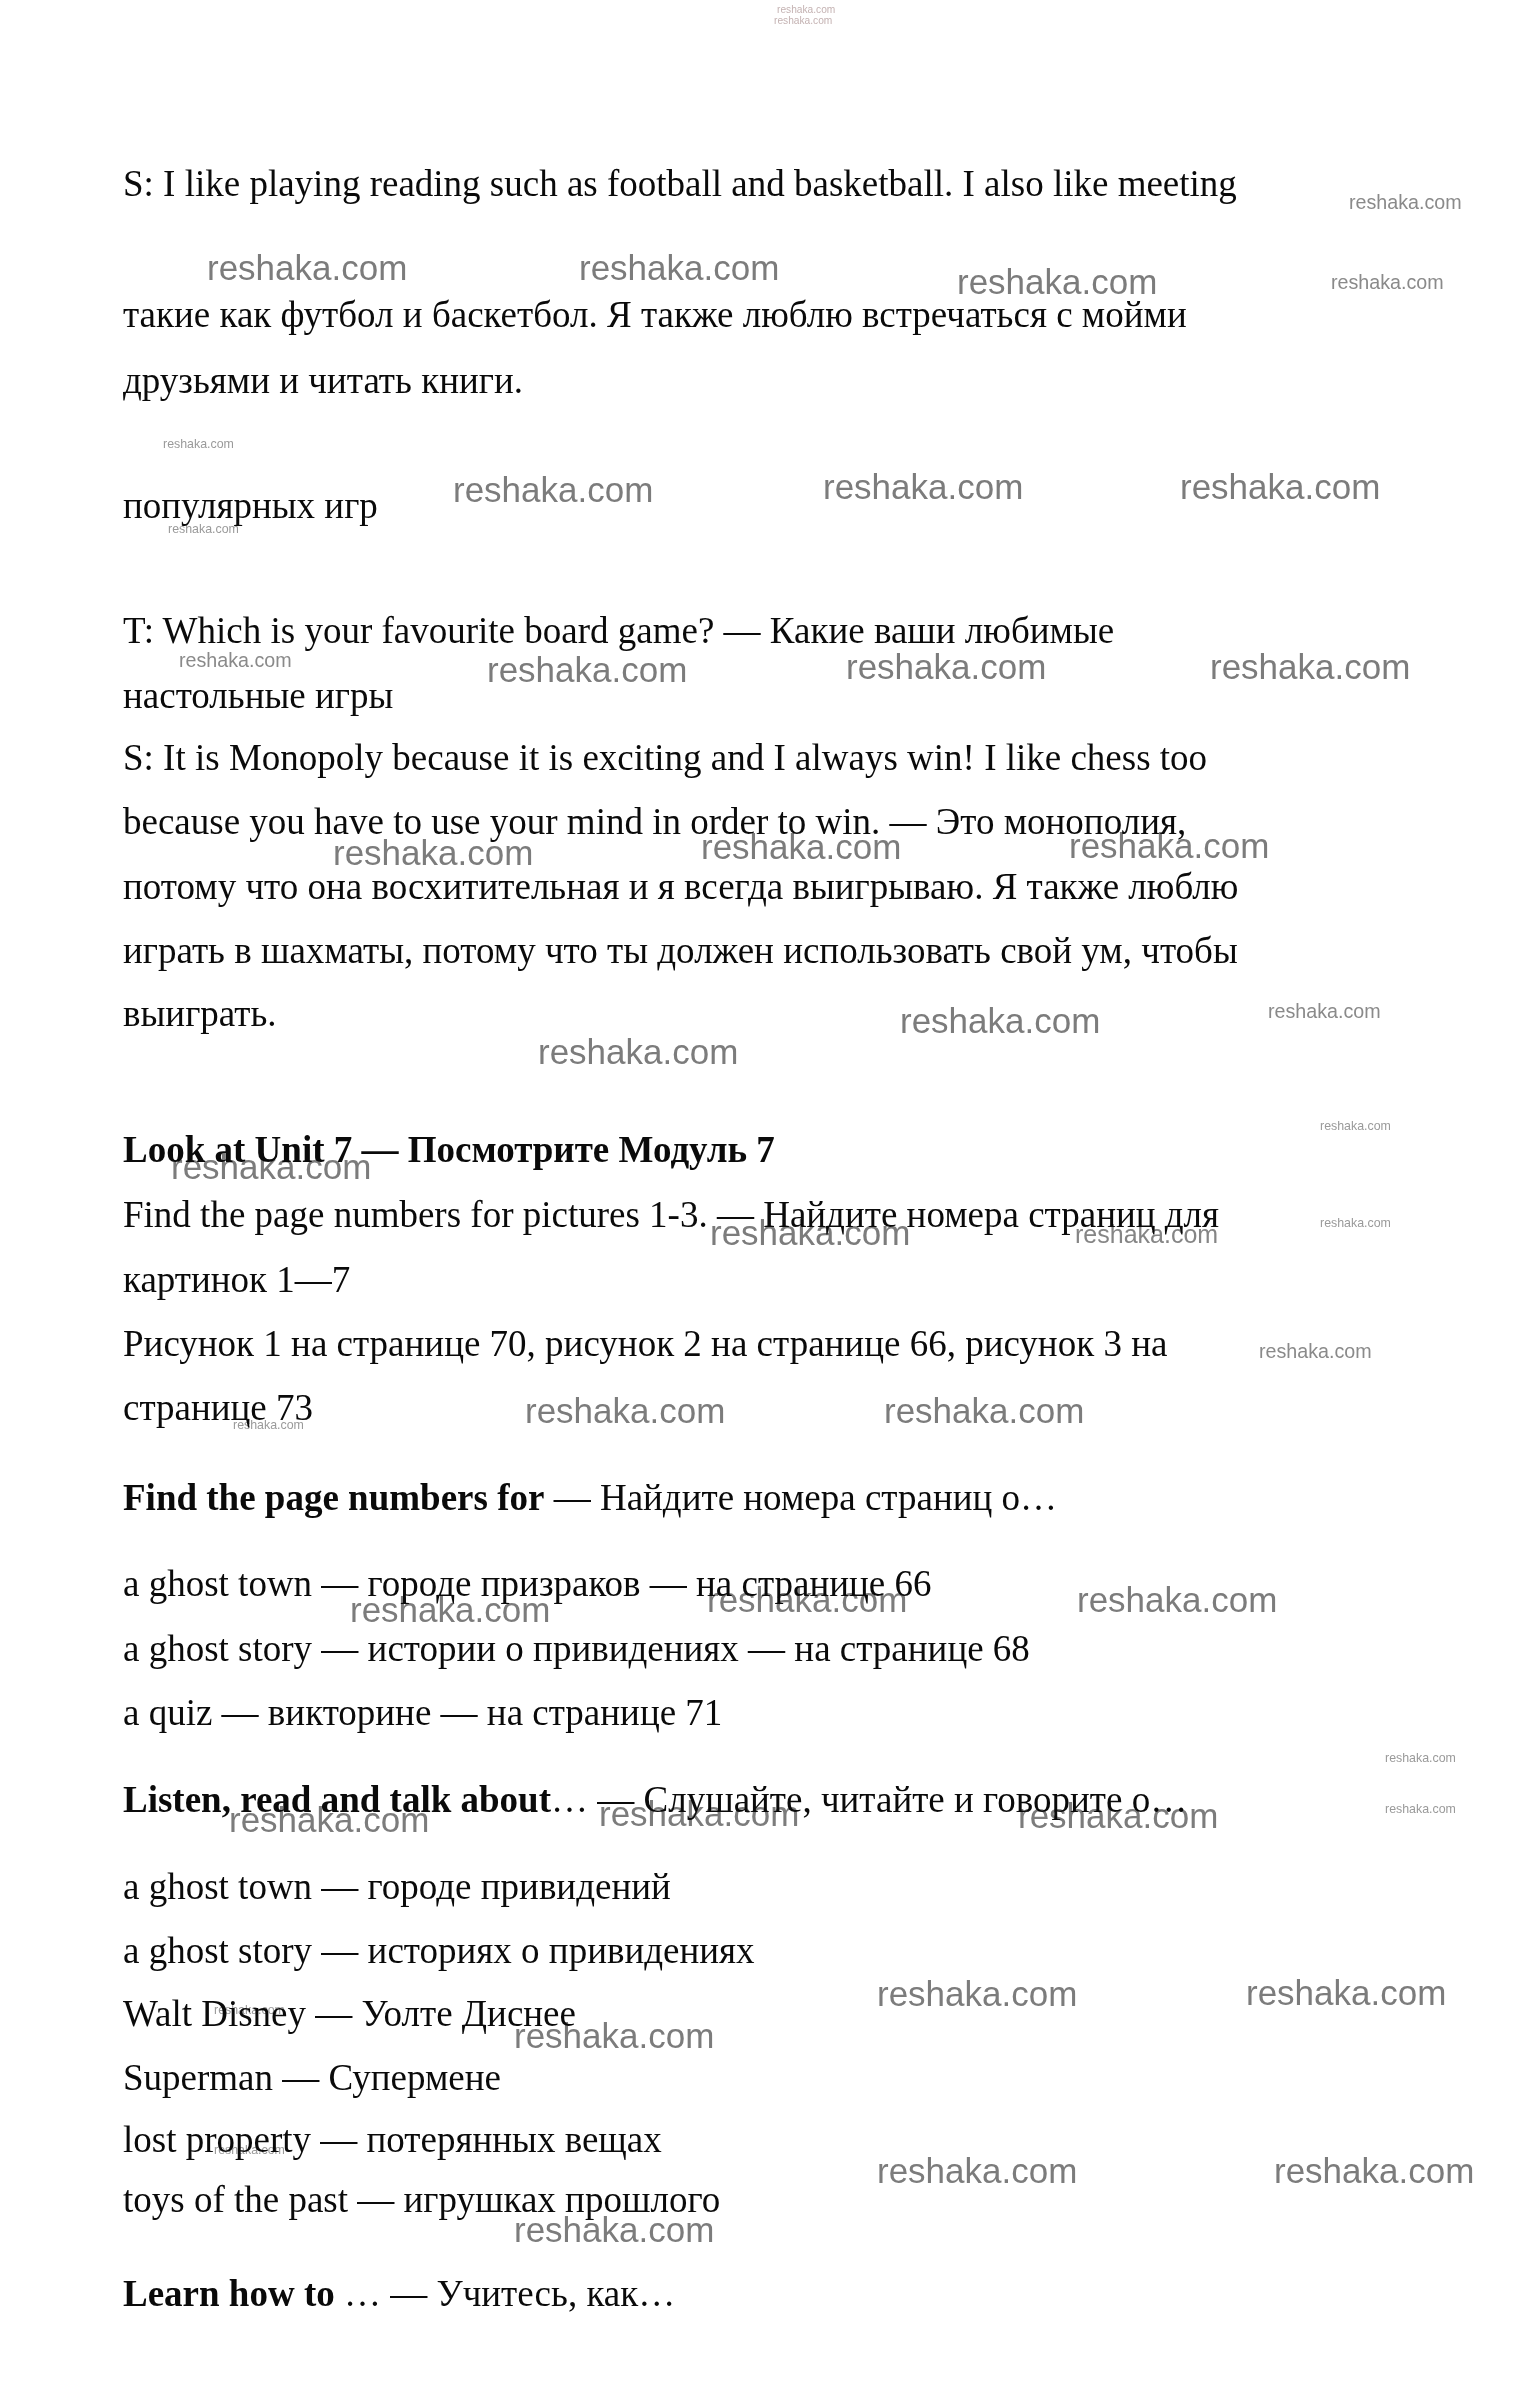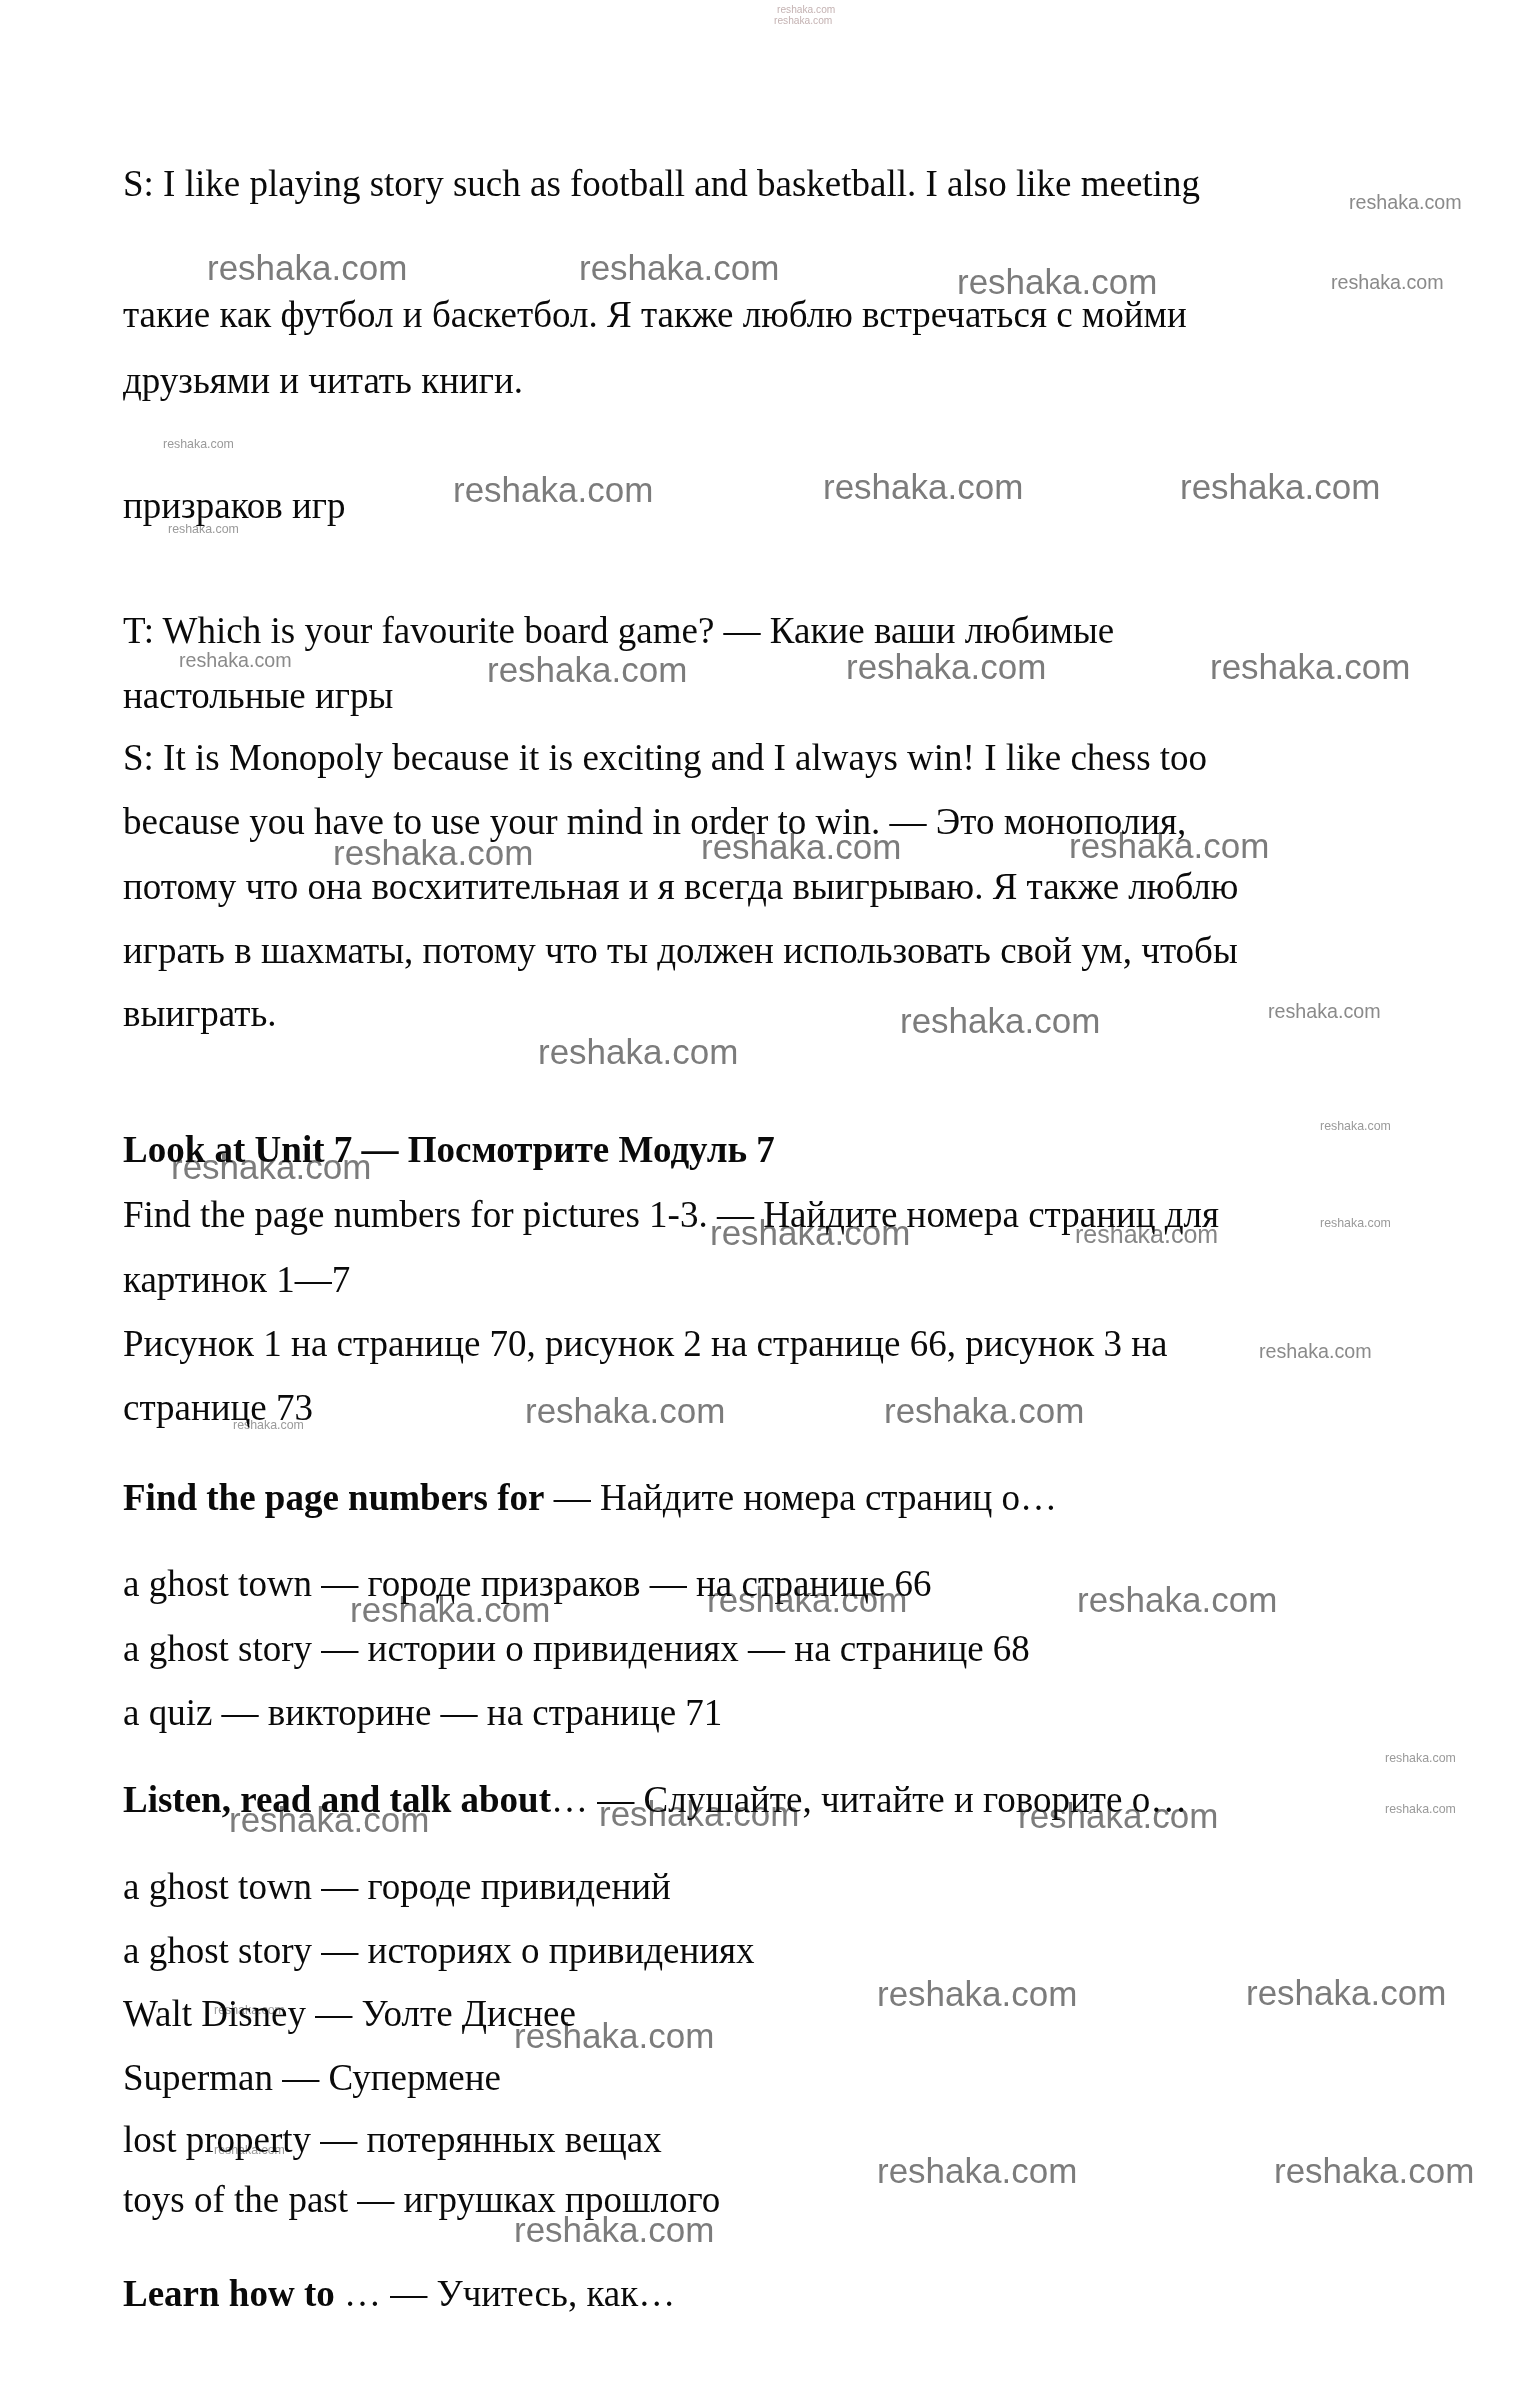--- a/index.html
+++ b/index.html
@@ -82,25 +82,25 @@
   <span class="wm xs" style="left:1337px;top:1802px">reshaka.com</span>
   <span class="wm lg" style="left:829px;top:1974px">reshaka.com</span>
   <span class="wm lg" style="left:1198px;top:1973px">reshaka.com</span>
   <span class="wm xs" style="left:166px;top:2003px">reshaka.com</span>
   <span class="wm lg" style="left:466px;top:2016px">reshaka.com</span>
   <span class="wm xs" style="left:166px;top:2143px">reshaka.com</span>
   <span class="wm lg" style="left:829px;top:2151px">reshaka.com</span>
   <span class="wm lg" style="left:1226px;top:2151px">reshaka.com</span>
   <span class="wm lg" style="left:466px;top:2210px">reshaka.com</span>
 
-  <div class="line" style="top:164px">S: I like playing story such as football and basketball. I also like meeting</div>
+  <div class="line" style="top:164px">S: I like playing reading such as football and basketball. I also like meeting</div>
   <div class="line" style="top:295px">такие как футбол и баскетбол. Я также люблю встречаться с мойми</div>
   <div class="line" style="top:361px">друзьями и читать книги.</div>
 
-  <div class="line" style="top:486px">призраков игр</div>
+  <div class="line" style="top:486px">популярных игр</div>
   <div class="line" style="top:611px">T: Which is your favourite board game? — Какие ваши любимые</div>
   <div class="line" style="top:676px">настольные игры</div>
   <div class="line" style="top:738px">S: It is Monopoly because it is exciting and I always win! I like chess too</div>
   <div class="line" style="top:802px">because you have to use your mind in order to win. — Это монополия,</div>
   <div class="line" style="top:867px">потому что она восхитительная и я всегда выигрываю. Я также люблю</div>
   <div class="line" style="top:931px">играть в шахматы, потому что ты должен использовать свой ум, чтобы</div>
   <div class="line" style="top:994px">выиграть.</div>
 
   <div class="line bold" style="top:1097px">Look at Unit 7 — Посмотрите Модуль 7</div>
 

